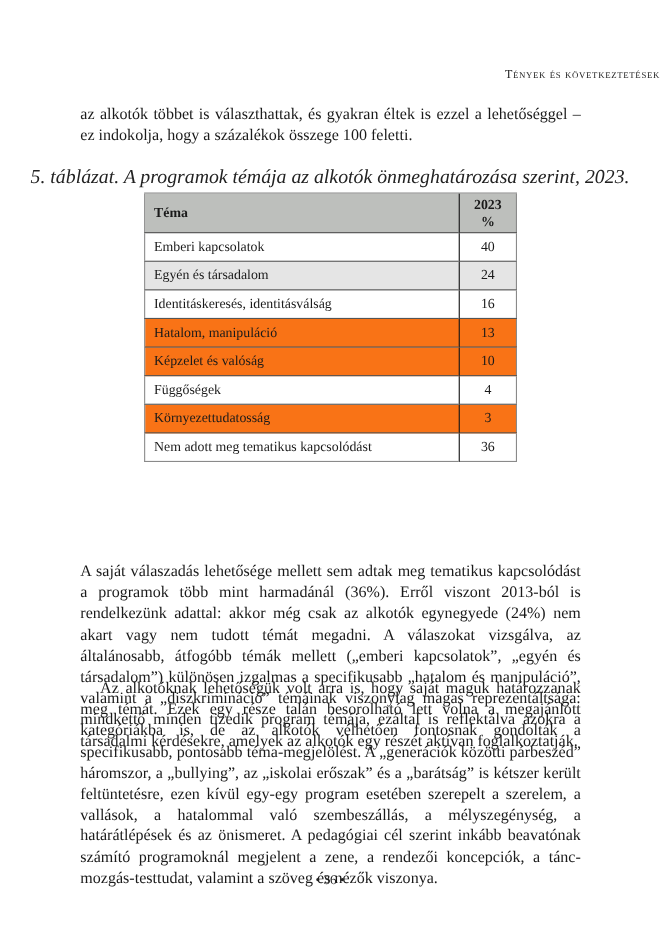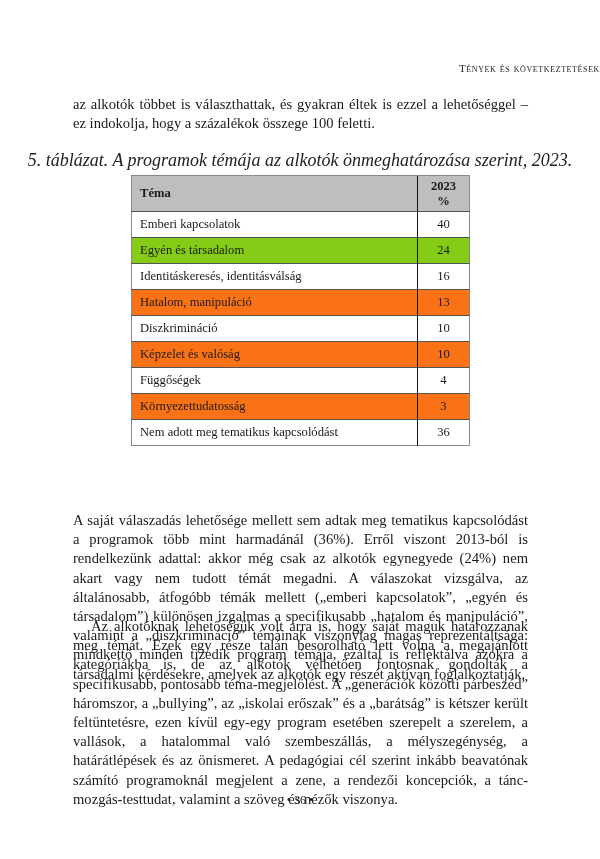--- a/index.html
+++ b/index.html
@@ -76,21 +76,21 @@
     }
     .table th.col-val {
       text-align: center;
       line-height: 15px;
     }
     .table .col-val {
       width: 35px;
       text-align: center;
       border-left: 1.5px solid #111;
     }
-    .table tr.shade-light td { background: #84cc16; }
+    .table tr.shade-light td { background: #e5e5e5; }
     .table tr.shade-dark td { background: #f97316; }
     .p2 { top: 463px; margin-top: 48px; }
     .p3 { top: 617px; }
     .page-number {
       position: absolute;
       top: 793px;
       left: 0;
       width: 600px;
       text-align: center;
       font-family: "Liberation Serif", serif;
@@ -127,24 +127,20 @@
       <td class="col-val">24</td>
     </tr>
     <tr>
       <td>Identitáskeresés, identitásválság</td>
       <td class="col-val">16</td>
     </tr>
     <tr class="shade-dark">
       <td>Hatalom, manipuláció</td>
       <td class="col-val">13</td>
     </tr>
-    <tr>
-      <td>Diszkrimináció</td>
-      <td class="col-val">10</td>
-    </tr>
     <tr class="shade-dark">
       <td>Képzelet és valóság</td>
       <td class="col-val">10</td>
     </tr>
     <tr>
       <td>Függőségek</td>
       <td class="col-val">4</td>
     </tr>
     <tr class="shade-dark">
       <td>Környezettudatosság</td>

